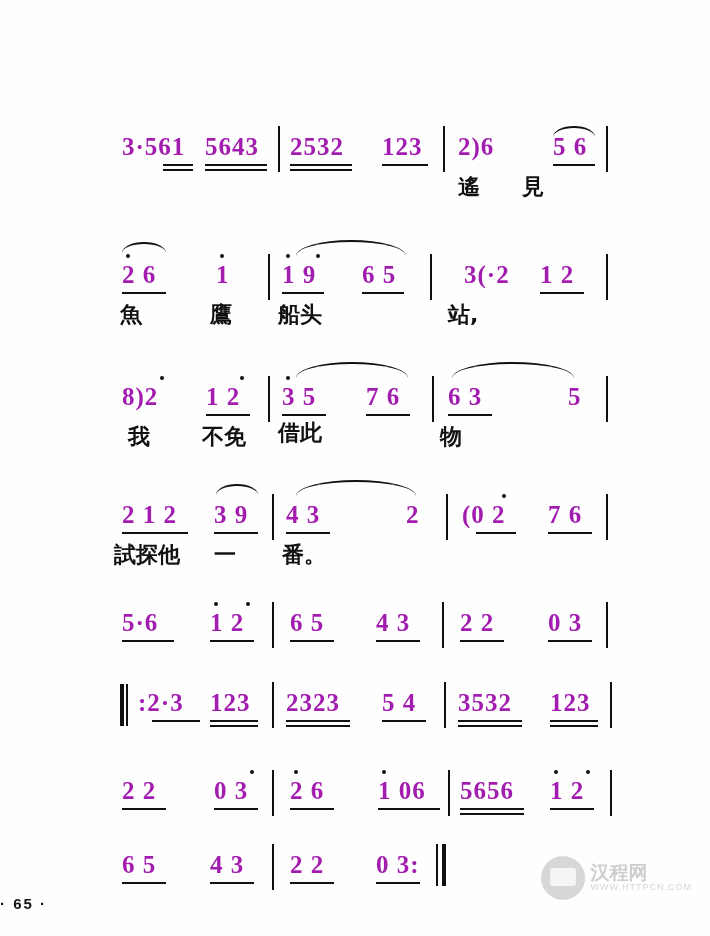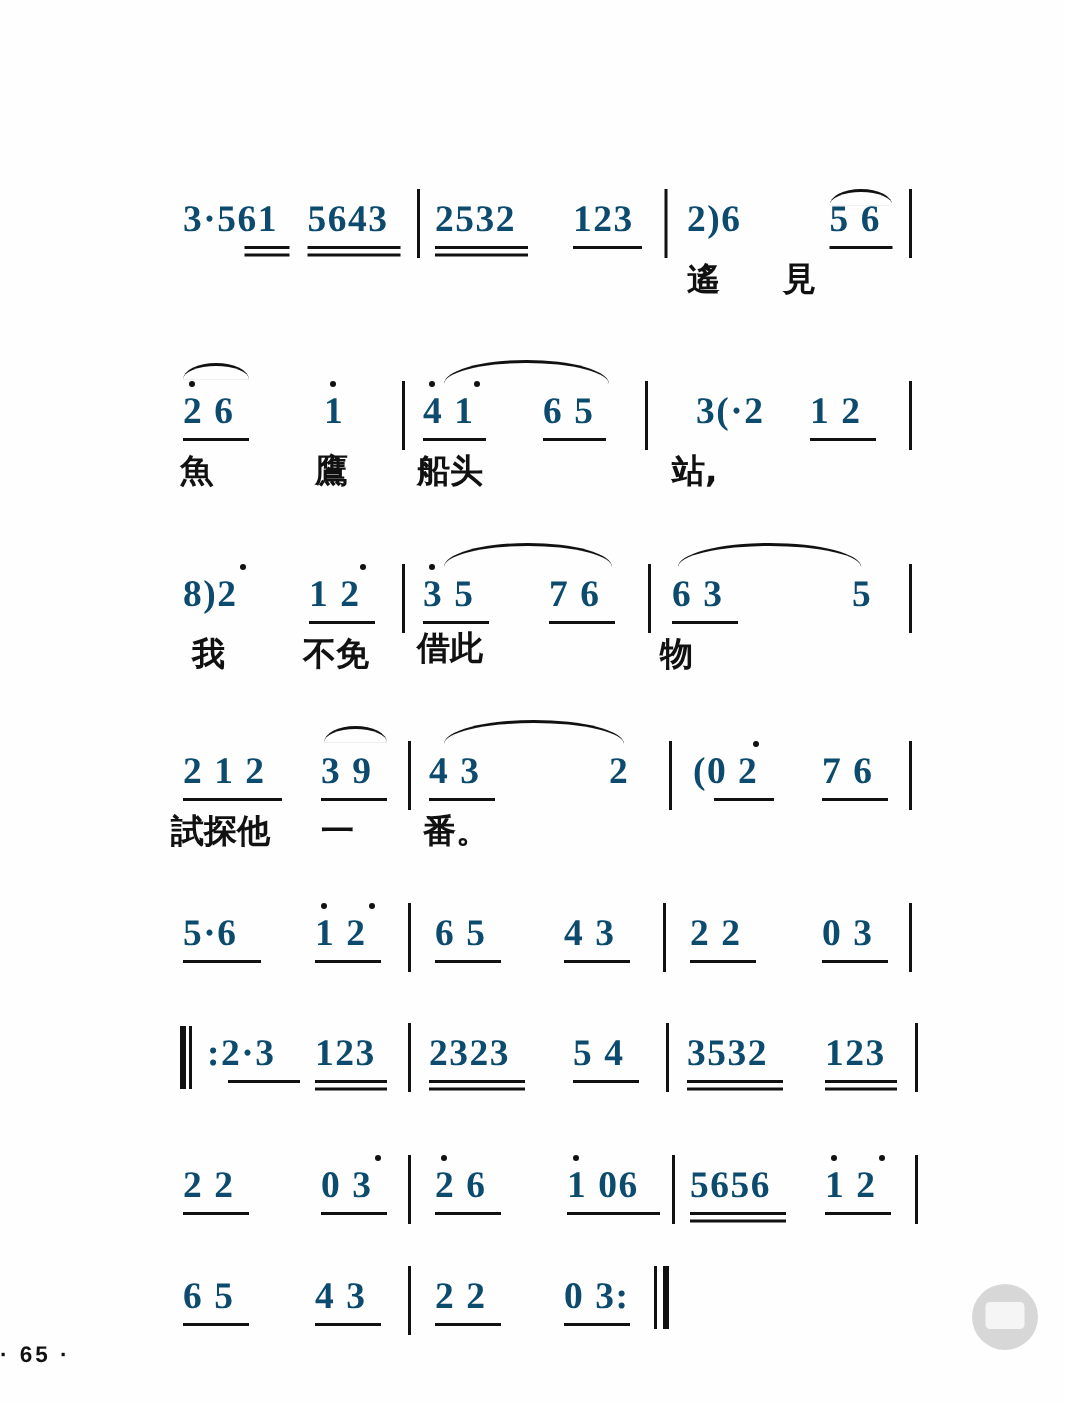--- a/index.html
+++ b/index.html
@@ -39,21 +39,21 @@
 
   
   .cell {
     position: absolute;
     white-space: nowrap;
     font-family: "Liberation Serif", serif;
     font-weight: 700;
     font-size: 25px;
     letter-spacing: 1px;
     line-height: 1;
-    color: #0c4a6e;
+    color: #a21caf;
   }
 
   .lyric {
     position: absolute;
     white-space: nowrap;
     font-family: "DejaVu Sans", sans-serif;
     font-weight: 700;
     font-size: 22px;
     color: #111;
     line-height: 1;
@@ -200,21 +200,21 @@
       <div class="cell" style="left:12px; top:22px;">2 6</div>
       <div class="beam" style="left:12px; top:52px; width:44px;"></div>
 
       <div class="odot" style="left:110px; top:14px;"></div>
       <div class="cell" style="left:106px; top:22px;">1</div>
 
       <div class="bar tall" style="left:158px; top:14px;"></div>
 
       <div class="odot" style="left:176px; top:14px;"></div>
       <div class="odot" style="left:206px; top:14px;"></div>
-      <div class="cell" style="left:172px; top:22px;">4 1</div>
+      <div class="cell" style="left:172px; top:22px;">1 9</div>
       <div class="beam" style="left:172px; top:52px; width:42px;"></div>
       <div class="slur" style="left:186px; top:0px; width:110px;"></div>
 
       <div class="cell" style="left:252px; top:22px;">6 5</div>
       <div class="beam" style="left:252px; top:52px; width:42px;"></div>
 
       <div class="bar tall" style="left:320px; top:14px;"></div>
 
       <div class="cell" style="left:354px; top:22px;">3(·2</div>
 
@@ -416,14 +416,18 @@
         <div class="t"></div>
       </div>
     </div>
 
   </div>
 
   <div class="footer">· 65 ·</div>
 
   <div class="watermark">
     <div class="wm-circle"></div>
+    <div class="wm-text">
+      <div class="wm-main">汉程网</div>
+      <div class="wm-sub">WWW.HTTPCN.COM</div>
+    </div>
   </div>
 </div>
 
 </body></html>

